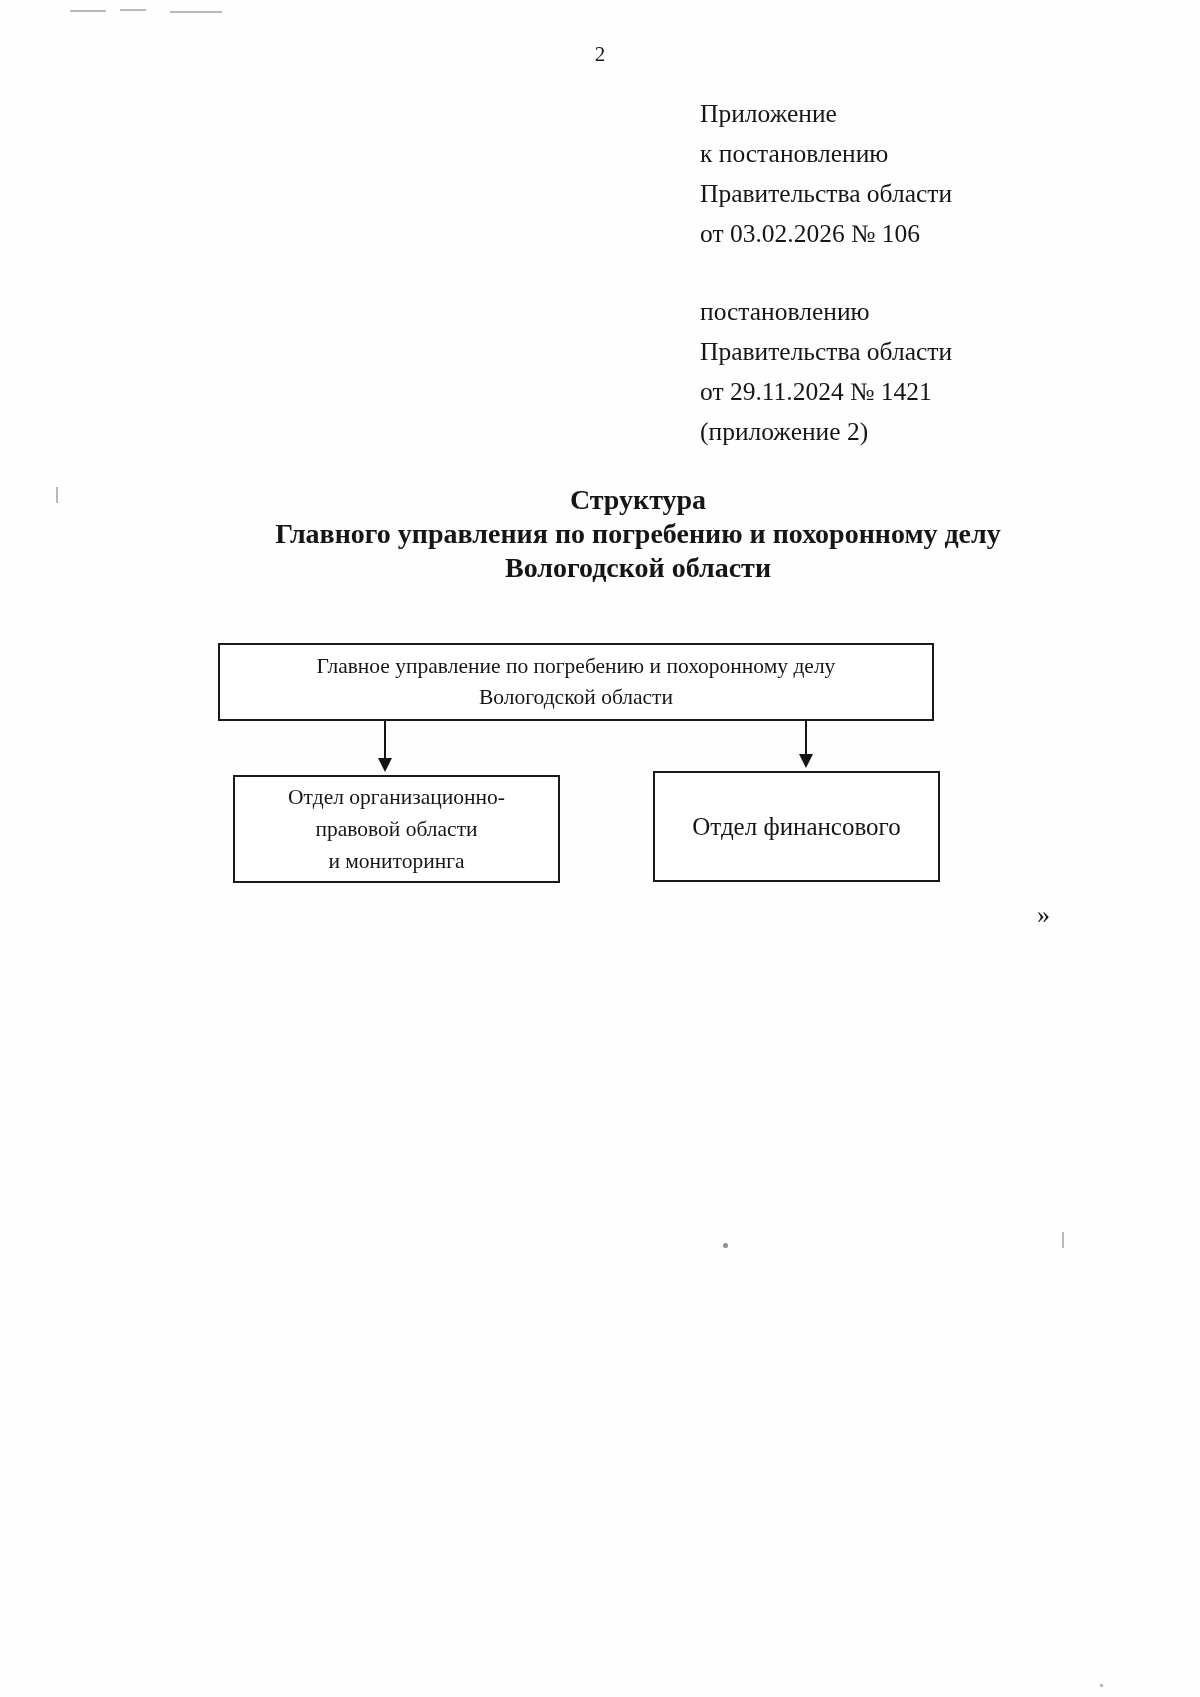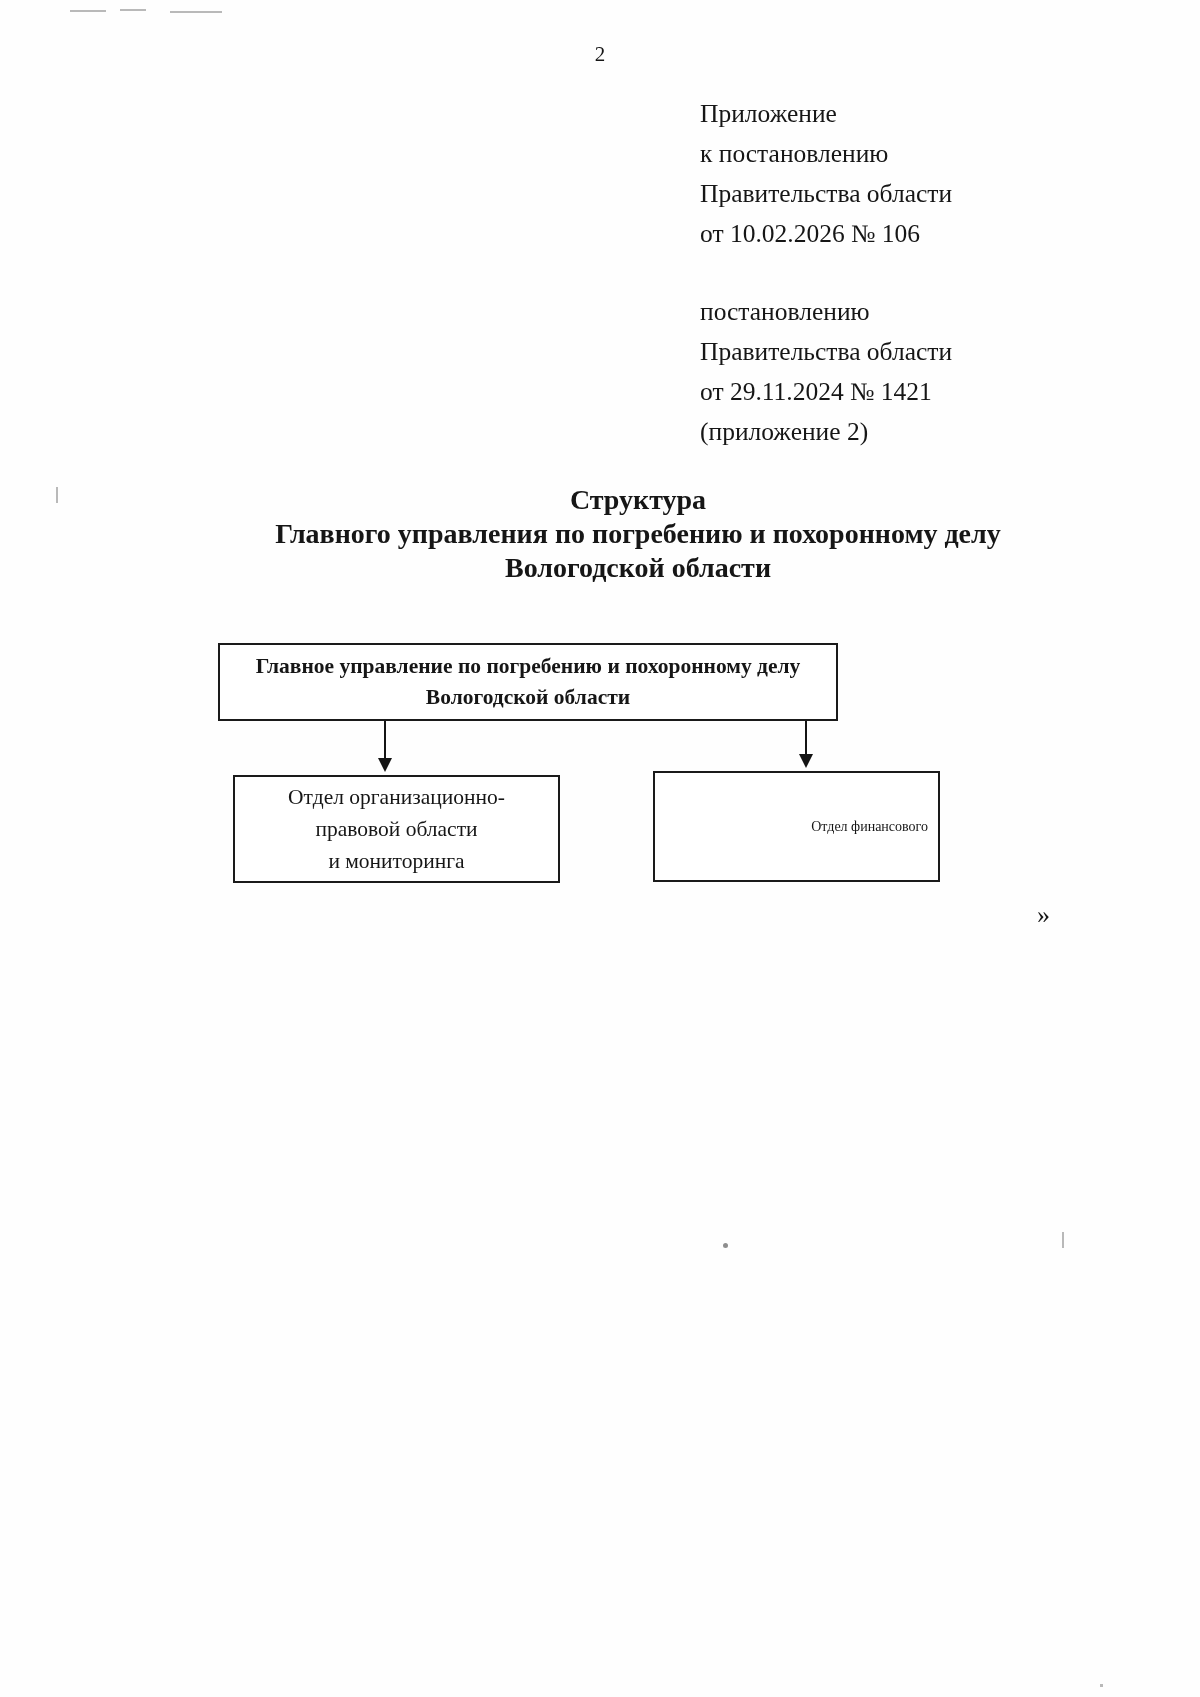--- a/index.html
+++ b/index.html
@@ -100,43 +100,42 @@
     box-sizing: border-box;
   }
   .node .nline {
     display: block;
     white-space: nowrap;
   }
 
   #node-root {
     left: 218px;
     top: 643px;
-    width: 620px;
+    width: 716px;
     height: 78px;
-    font-weight: bold;
+    font-weight: normal;
     font-size: 21.5px;
     line-height: 31px;
   }
   #node-legal {
     left: 222px;
     top: 775px;
     width: 327px;
     height: 108px;
     font-size: 21.5px;
     line-height: 32px;
     margin-left: 11px;
   }
   #node-finance {
     left: 653px;
     top: 771px;
     width: 287px;
     height: 111px;
-    font-size: 14px;
+    font-size: 25px;
     line-height: 32px;
-    text-align: right;
   }
 
   
   .connector {
     position: absolute;
     background: #141414;
   }
   .v-line {
     width: 2px;
   }
@@ -169,21 +168,21 @@
   <div class="artifact" style="left:1062px; top:1232px; width:2px; height:16px;"></div>
   <div class="artifact dot" style="left:723px; top:1243px; width:5px; height:5px;"></div>
   <div class="artifact" style="left:1100px; top:1684px; width:3px; height:3px;"></div>
 
   <div class="page-number">2</div>
 
   <div class="approval-block">
     <div class="line">Приложение</div>
     <div class="line">к постановлению</div>
     <div class="line">Правительства области</div>
-    <div class="line">от 10.02.2026 № 106</div>
+    <div class="line">от 03.02.2026 № 106</div>
     <div class="gap"></div>
     <div class="line">постановлению</div>
     <div class="line">Правительства области</div>
     <div class="line">от 29.11.2024 № 1421</div>
     <div class="line">(приложение 2)</div>
   </div>
 
   <div class="doc-title">
     <div class="t-line">Структура</div>
     <div class="t-line">Главного управления по погребению и похоронному делу</div>

